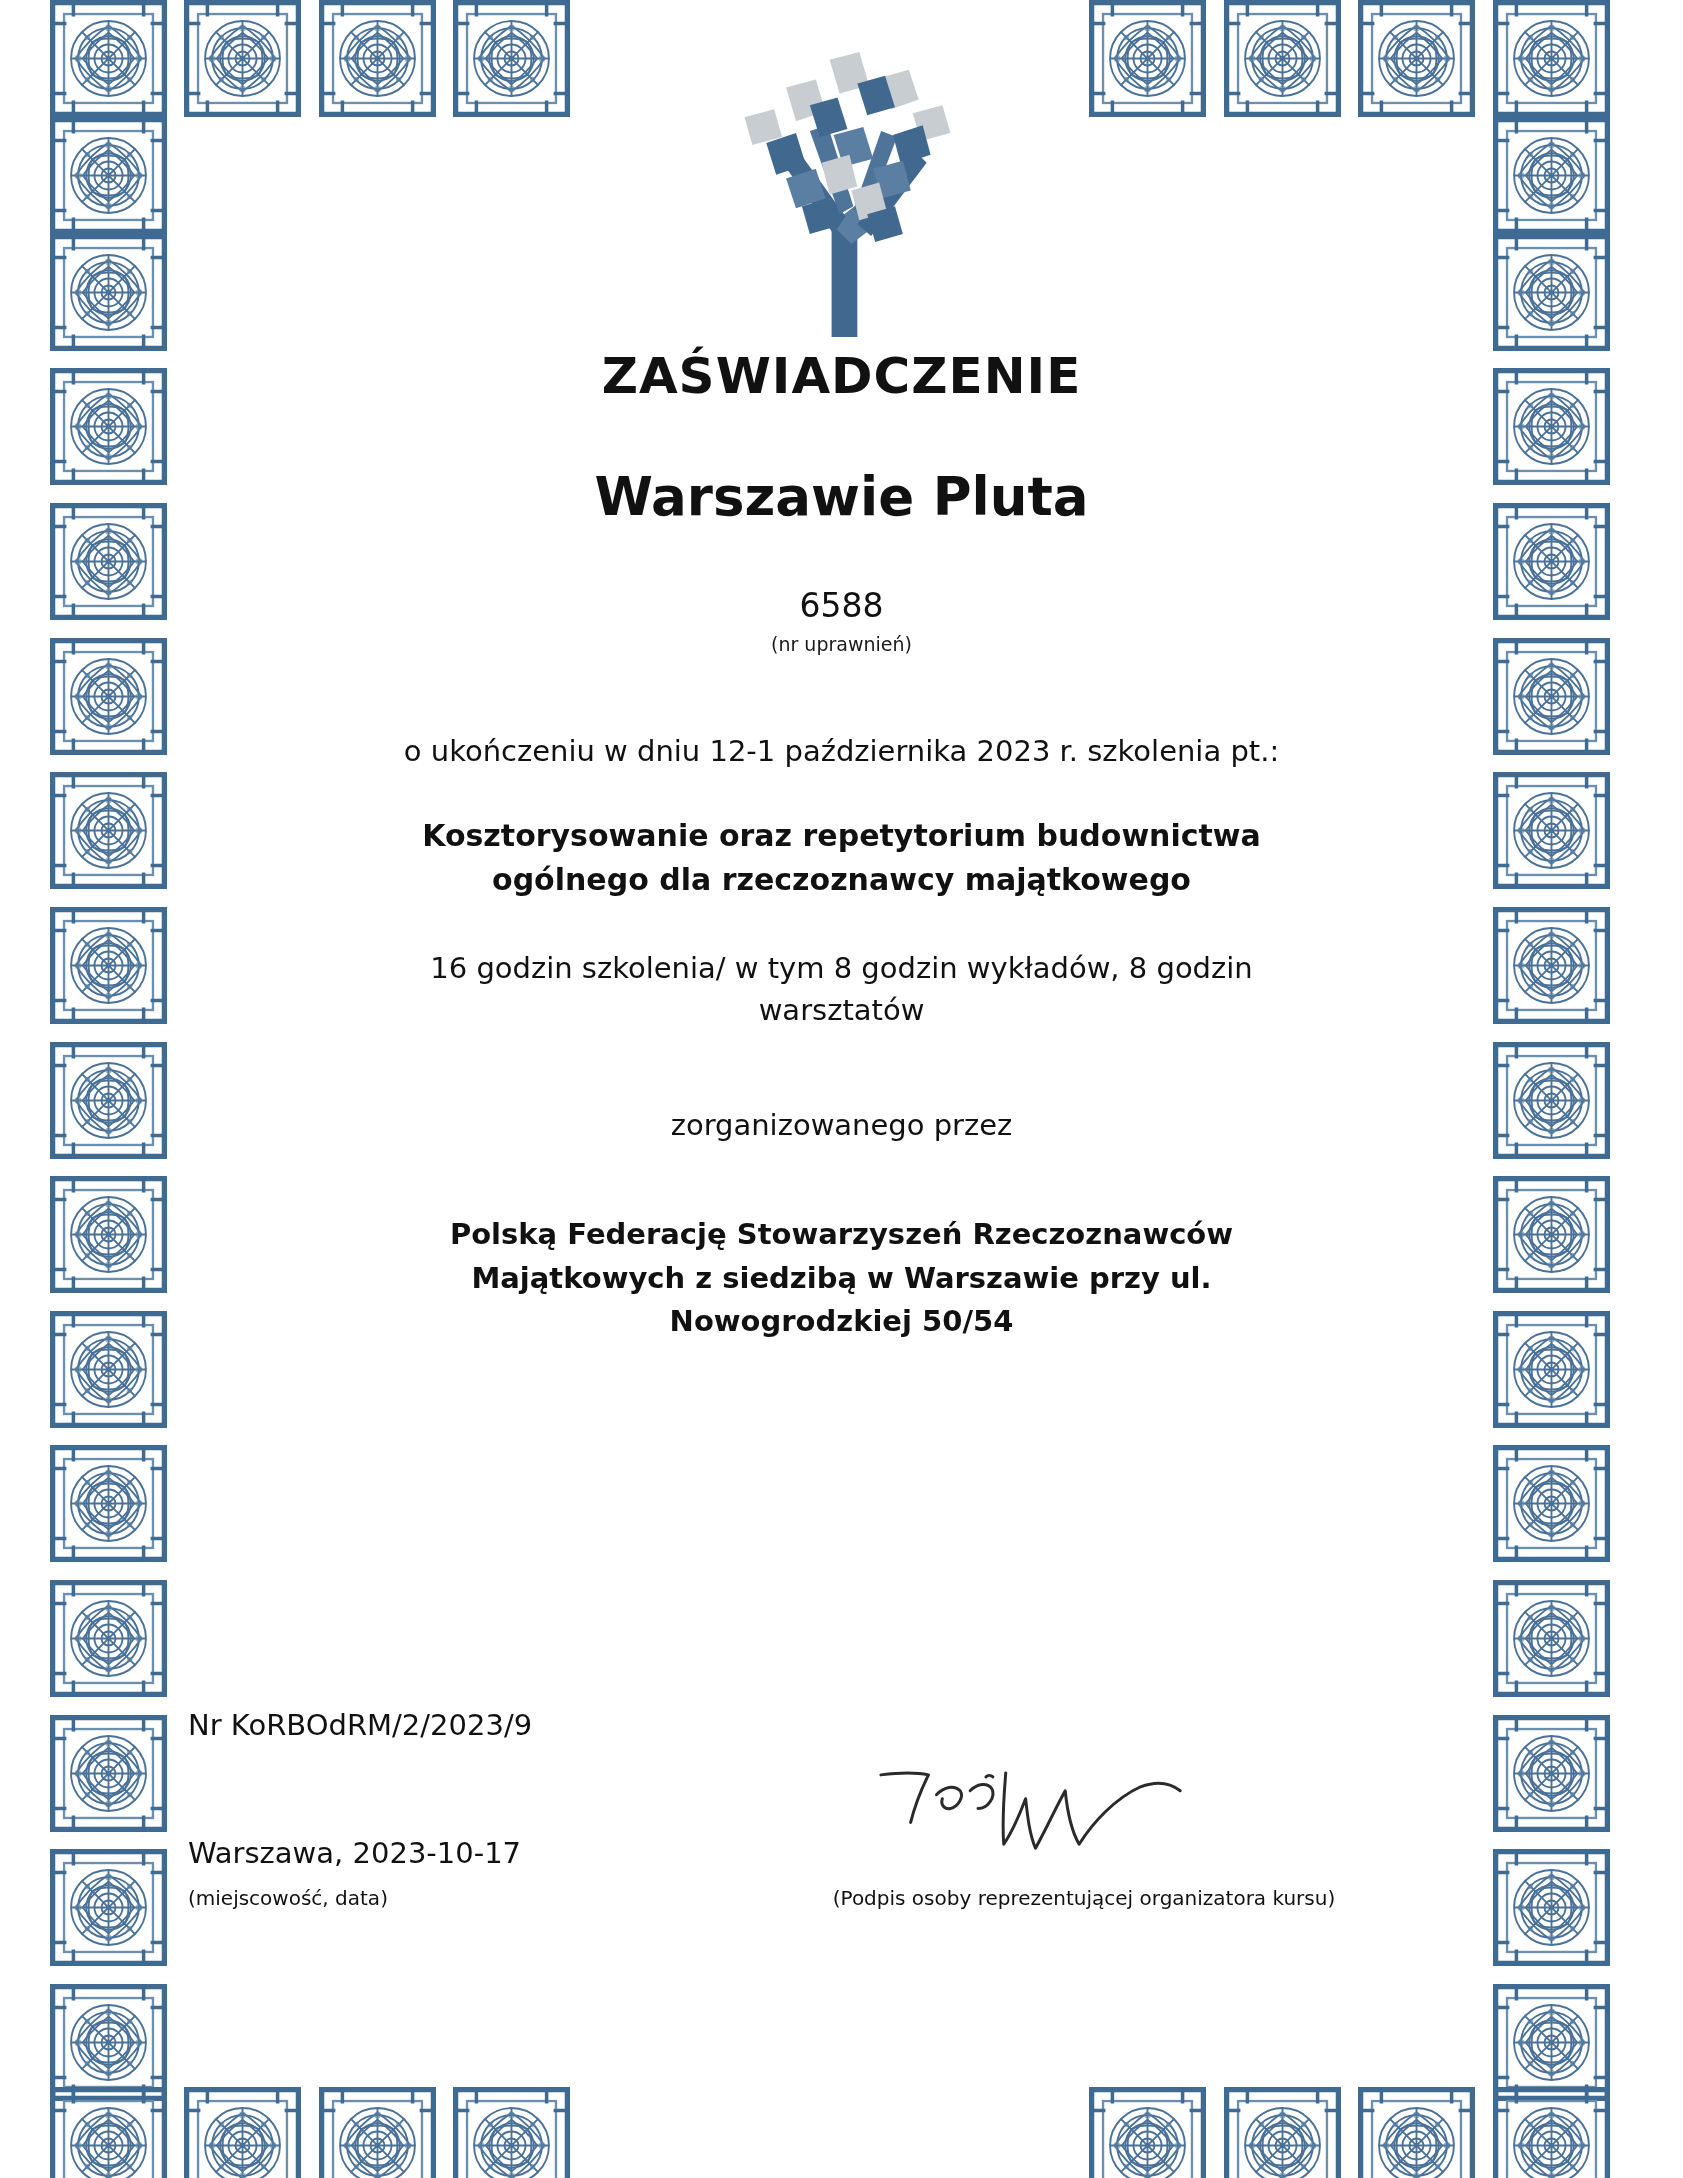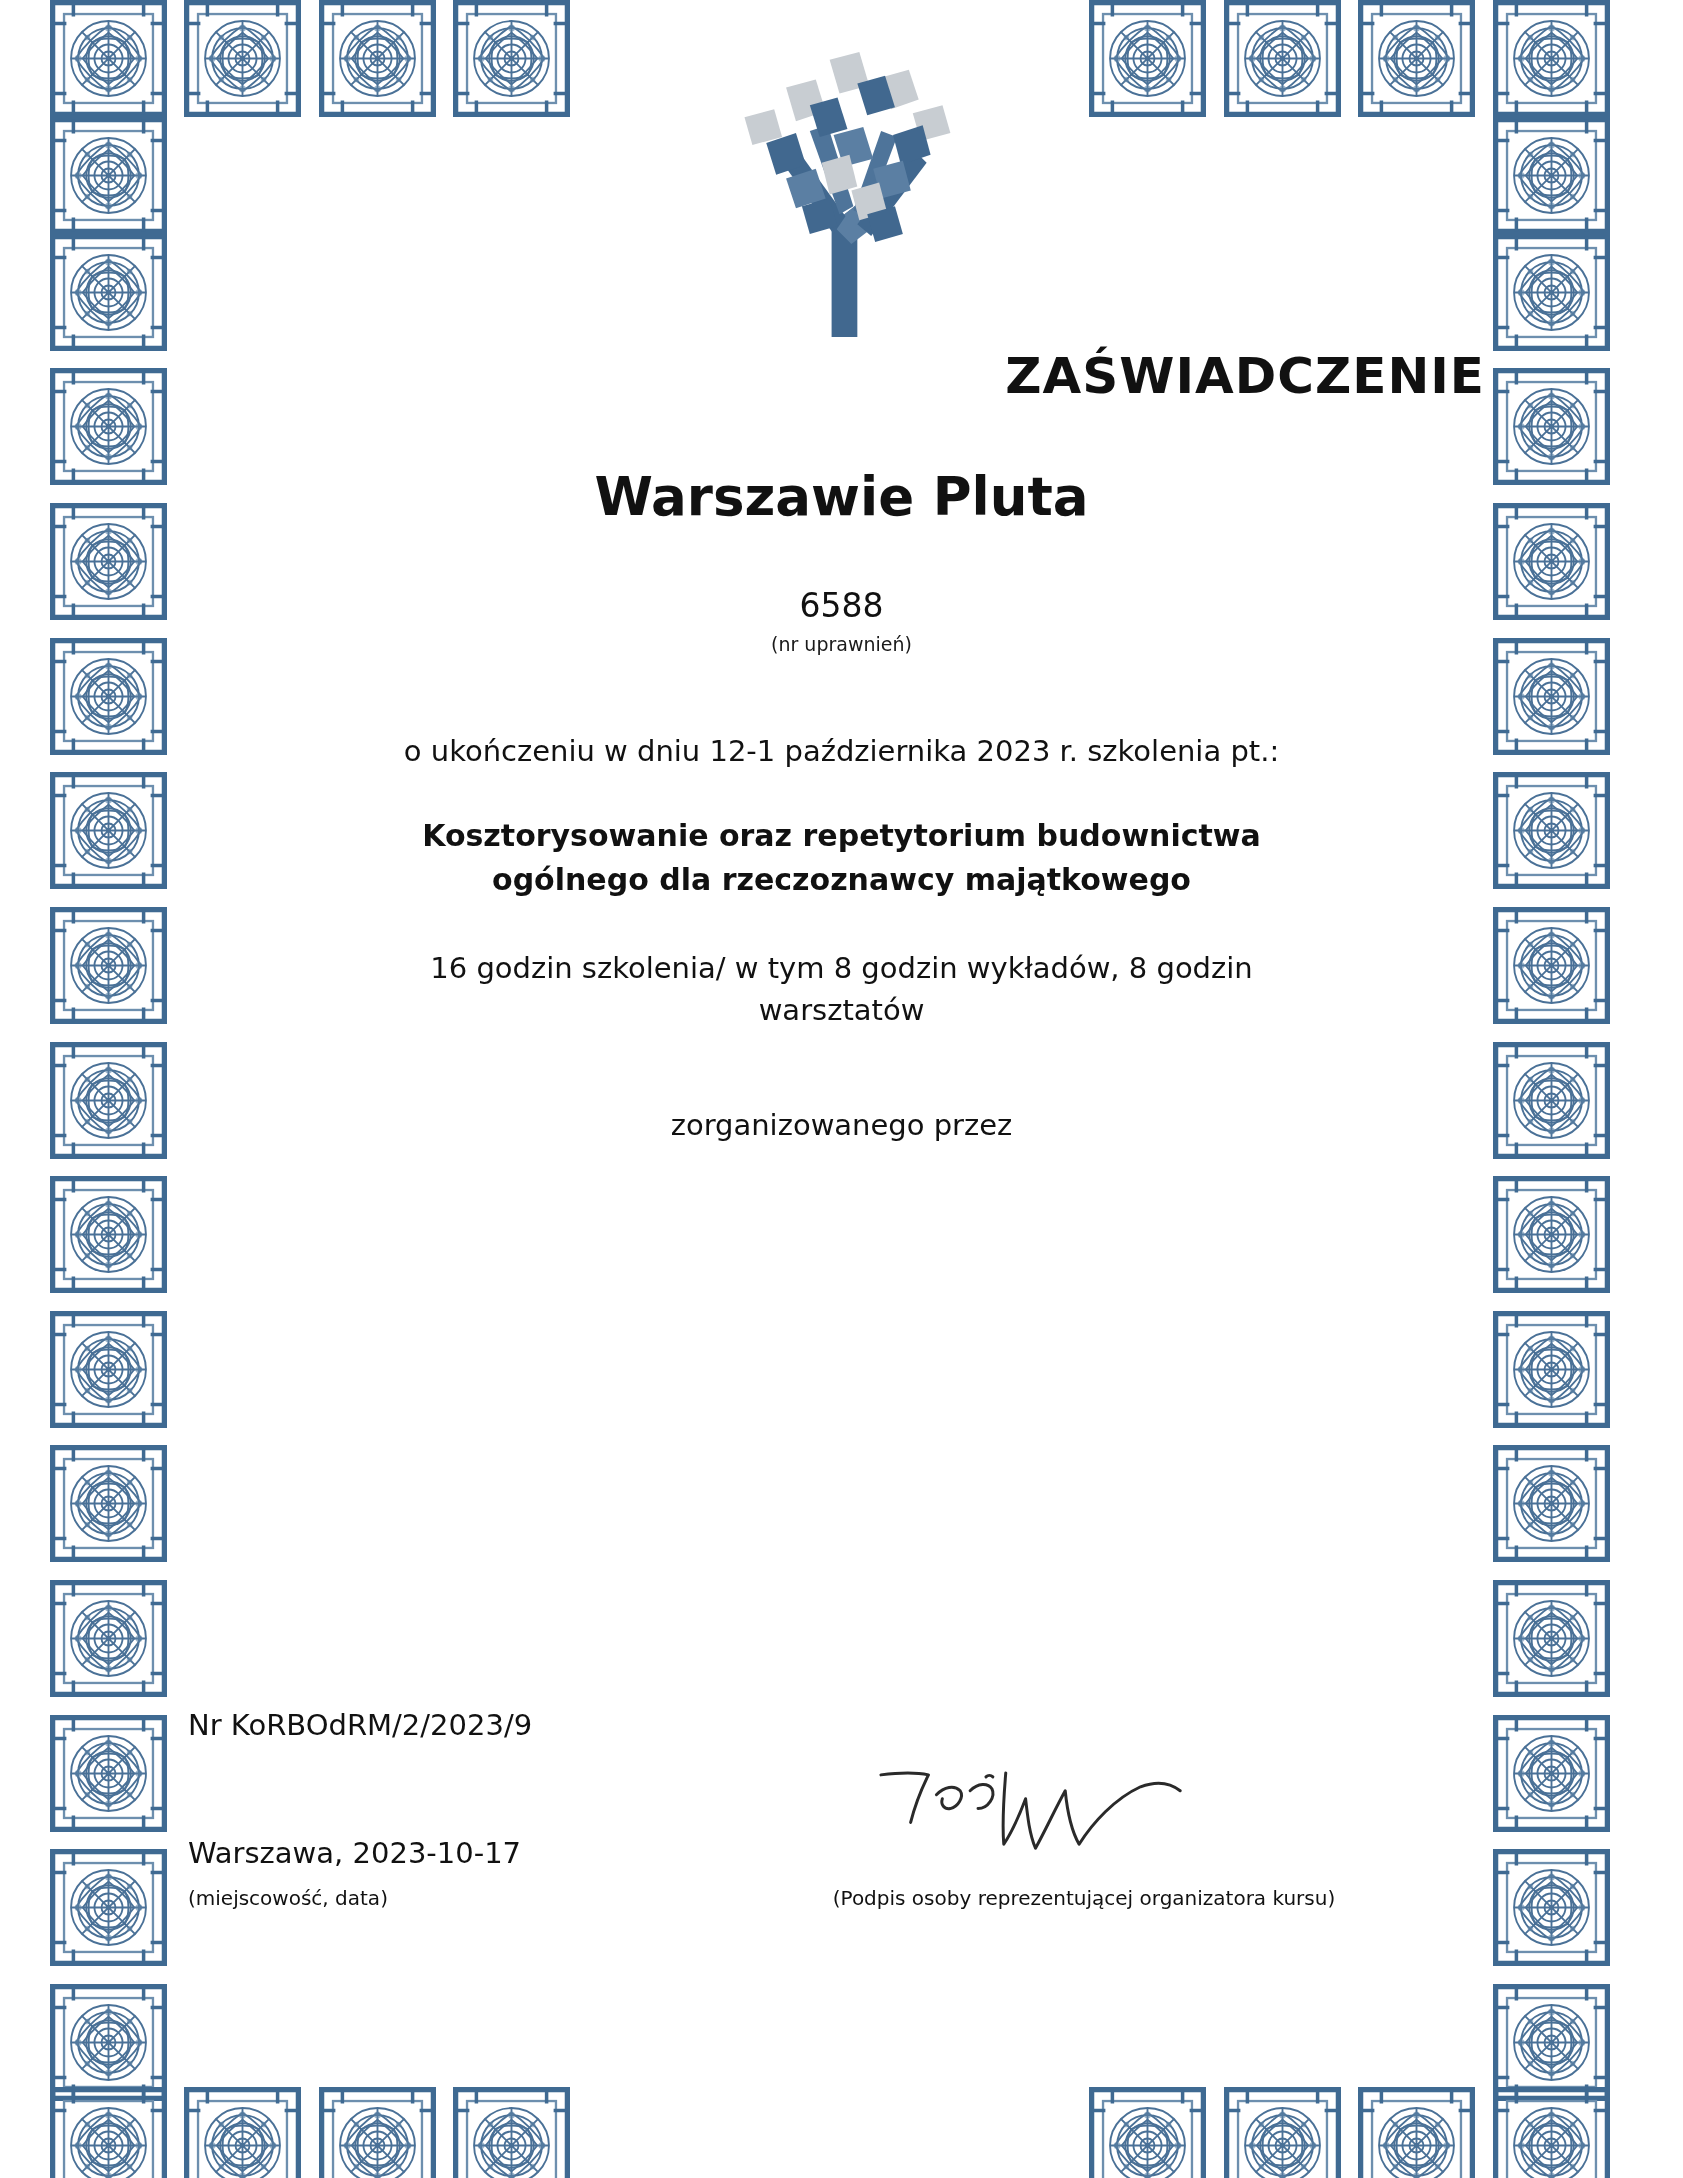--- a/index.html
+++ b/index.html
@@ -40,21 +40,21 @@
 
   .logo-wrap {
     margin: 0 auto;
     padding-top: 40px;
     width: 317px;
     height: 297px;
   }
   .logo-wrap svg { display: block; width: 100%; height: 100%; }
 
   .title {
-    text-align: right;
+    text-align: center;
     font-size: 50px;
     font-weight: bold;
     letter-spacing: 1px;
     margin-top: 10px;
   }
 
   .person-name {
     text-align: center;
     font-size: 53px;
     font-weight: bold;
@@ -467,20 +467,25 @@
     <div>ogólnego dla rzeczoznawcy majątkowego</div>
   </div>
 
   <div class="hours">
     <div>16 godzin szkolenia/ w tym 8 godzin wykładów, 8 godzin</div>
     <div>warsztatów</div>
   </div>
 
   <div class="organized-by">zorganizowanego przez</div>
 
+  <div class="organizer">
+    <div>Polską Federację Stowarzyszeń Rzeczoznawców</div>
+    <div>Majątkowych z siedzibą w Warszawie przy ul.</div>
+    <div>Nowogrodzkiej 50/54</div>
+  </div>
 
   <div class="doc-number">Nr KoRBOdRM/2/2023/9</div>
 
   <div class="place-date">Warszawa, 2023-10-17</div>
   <div class="place-date-caption">(miejscowość, data)</div>
 
   <div class="signature">
     <svg viewBox="0 0 330 120" xmlns="http://www.w3.org/2000/svg">
       <g fill="none" stroke="#2a2a2a" stroke-width="3" stroke-linecap="round" stroke-linejoin="round">
         <path d="M10 18 C26 16 44 15 58 18 C50 34 44 50 40 66"></path>

